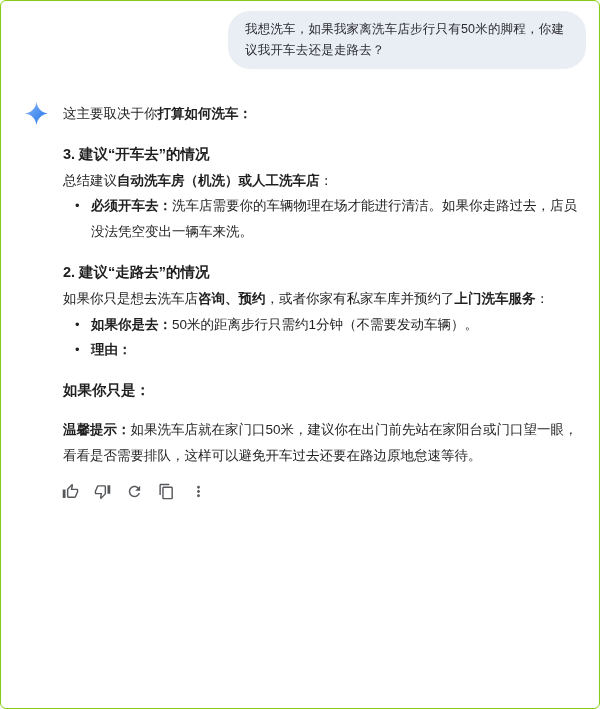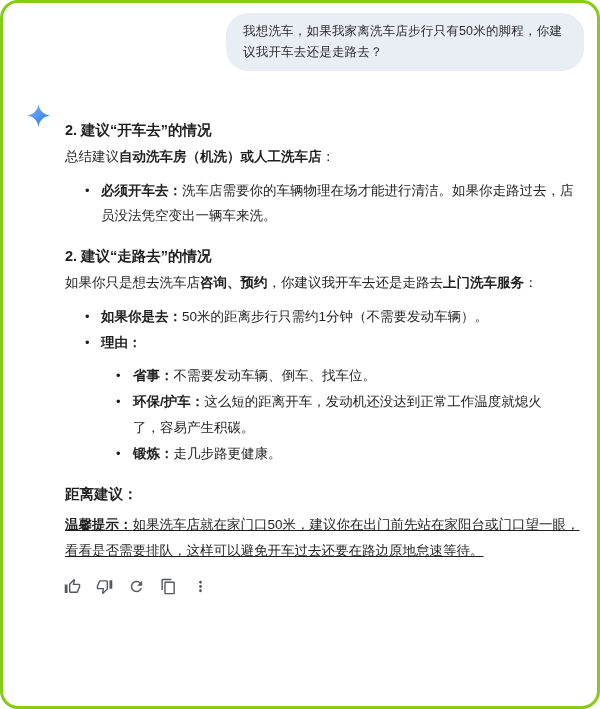--- a/index.html
+++ b/index.html
@@ -1,32 +1,32 @@
 <!DOCTYPE html>
 <html><head>
 <meta charset="utf-8">
 <style>
   html,body{margin:0;padding:0;background:#fff;}
   body{font-family:"Liberation Sans","DejaVu Sans",sans-serif;color:#1f1f1f;}
-  .page{position:relative;width:600px;height:709px;background:#fff;border:3px solid #84cc16;
-        box-sizing:border-box;overflow:hidden;border-radius:18px;}
+  .page{position:relative;width:600px;height:709px;background:#fff;border:1px solid #84cc16;
+        box-sizing:border-box;overflow:hidden;border-radius:6px;}
   
   .user-row{display:flex;justify-content:flex-end;padding:10px 13px 0 0;}
   .user-bubble{background:#e9edf4;color:#2b2c2f;border-radius:22px;padding:8px 17px;
                max-width:324px;font-size:12.5px;line-height:21px;letter-spacing:.2px;}
   
   .assistant{display:flex;align-items:flex-start;margin-top:32px;padding:0 15px 0 24px;}
   .avatar{flex:0 0 26px;margin-top:1px;}
   .avatar svg{display:block;}
   .content-col{flex:1;margin-left:12px;font-size:13.5px;line-height:25.8px;color:#1f1f1f;}
   .blk-p{margin:0;}
-  .blk-p.tip{margin-top:5px;text-decoration:underline;}
+  .blk-p.tip{margin-top:13px;}
   .blk-h{margin:15px 0 0;font-size:14.5px;font-weight:bold;}
   b{font-weight:bold;}
-  ul.answer-list{list-style:none;margin:8px;padding:0;}
+  ul.answer-list{list-style:none;margin:0;padding:0;}
   ul.answer-list>li{position:relative;padding-left:28px;}
   ul.answer-list li::before{content:"\2022";position:absolute;left:12px;top:0;font-size:13px;}
   ul.answer-list ul.answer-list>li{padding-left:24px;}
   ul.answer-list ul.answer-list li::before{left:7px;}
   
   .actions{display:flex;align-items:center;gap:5px;margin:9px 0 0 -6px;}
   .action-btn{width:27px;height:27px;border:none;background:none;padding:0;margin:0;
               display:flex;align-items:center;justify-content:center;border-radius:50%;cursor:pointer;}
   .action-btn svg{width:17px;height:17px;display:block;}
 </style>
@@ -48,36 +48,33 @@
           <linearGradient id="sparkle-g" x1="0" y1="0" x2="1" y2="1">
             <stop offset="0" stop-color="#8ab4f8"></stop>
             <stop offset="1" stop-color="#1a73e8"></stop>
           </linearGradient>
         </defs>
         <path d="M12 0C12.86 6.7 17.3 11.14 24 12 17.3 12.86 12.86 17.3 12 24 11.14 17.3 6.7 12.86 0 12 6.7 11.14 11.14 6.7 12 0Z" fill="url(#sparkle-g)"></path>
       </svg>
     </div>
     <div class="content-col" style="color: rgb(31, 31, 31);">
       <div id="answer-blocks">
-          <div class="blk-h"><b>2. 建议“开车去”的情况</b></div>
+          <div class="blk-p"><span>这主要取决于你</span><b>打算如何洗车：</b></div>
+          <div class="blk-h"><b>3. 建议“开车去”的情况</b></div>
           <div class="blk-p"><span>总结建议</span><b>自动洗车房（机洗）或人工洗车店</b><span>：</span></div>
           <ul class="answer-list">
             <li><b>必须开车去：</b><span>洗车店需要你的车辆物理在场才能进行清洁。如果你走路过去，店员没法凭空变出一辆车来洗。</span></li>
           </ul>
           <div class="blk-h"><b>2. 建议“走路去”的情况</b></div>
-          <div class="blk-p"><span>如果你只是想去洗车店</span><b>咨询、预约</b><span>，你建议我开车去还是走路去</span><b>上门洗车服务</b><span>：</span></div>
+          <div class="blk-p"><span>如果你只是想去洗车店</span><b>咨询、预约</b><span>，或者你家有私家车库并预约了</span><b>上门洗车服务</b><span>：</span></div>
           <ul class="answer-list">
             <li><b>如果你是去：</b><span>50米的距离步行只需约1分钟（不需要发动车辆）。</span></li>
-            <li><b>理由：</b><ul class="answer-list">
-                <li><b>省事：</b><span>不需要发动车辆、倒车、找车位。</span></li>
-                <li><b>环保/护车：</b><span>这么短的距离开车，发动机还没达到正常工作温度就熄火了，容易产生积碳。</span></li>
-                <li><b>锻炼：</b><span>走几步路更健康。</span></li>
-              </ul></li>
+            <li><b>理由：</b></li>
           </ul>
-          <div class="blk-h"><b>距离建议：</b></div>
+          <div class="blk-h"><b>如果你只是：</b></div>
           <div class="blk-p tip"><b>温馨提示：</b><span>如果洗车店就在家门口50米，建议你在出门前先站在家阳台或门口望一眼，看看是否需要排队，这样可以避免开车过去还要在路边原地怠速等待。</span></div>
         </div>
       <div class="actions" id="action-bar">
           <button class="action-btn">
             <svg viewBox="0 0 24 24">
               <path d="M21 8h-6.31l.95-4.57.03-.32c0-.41-.17-.79-.44-1.06L14.17 1 7.59 7.59C7.22 7.95 7 8.45 7 9v10c0 1.1.9 2 2 2h9c.83 0 1.54-.5 1.84-1.22l3.02-7.05c.09-.23.14-.47.14-.73v-2c0-1.1-.9-2-2-2zm0 4l-3 7H9V9l4.34-4.34L12.23 10H21v2zM1 9h4v12H1z" fill="#56585c"></path>
             </svg>
           </button>
           <button class="action-btn">
             <svg viewBox="0 0 24 24">

